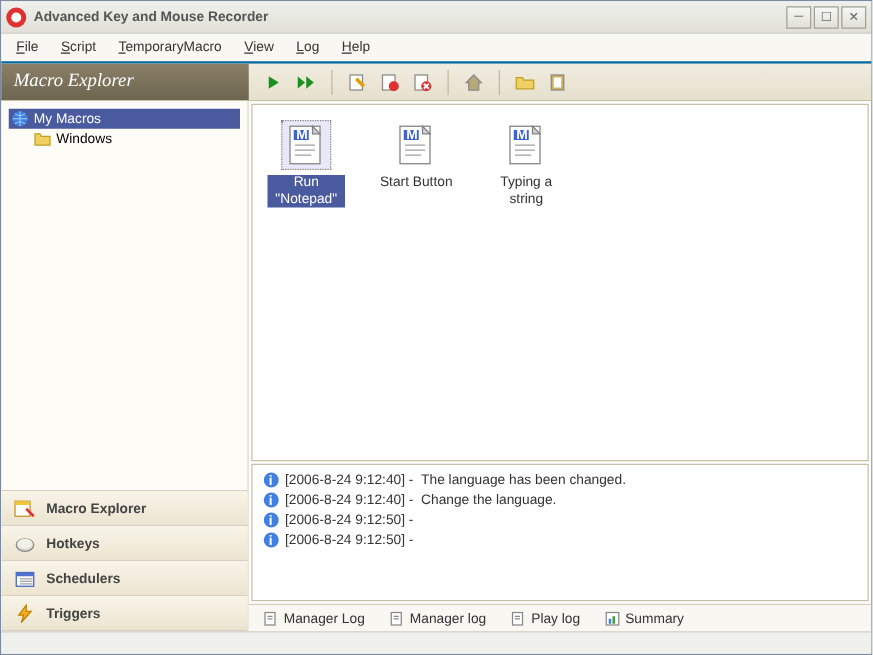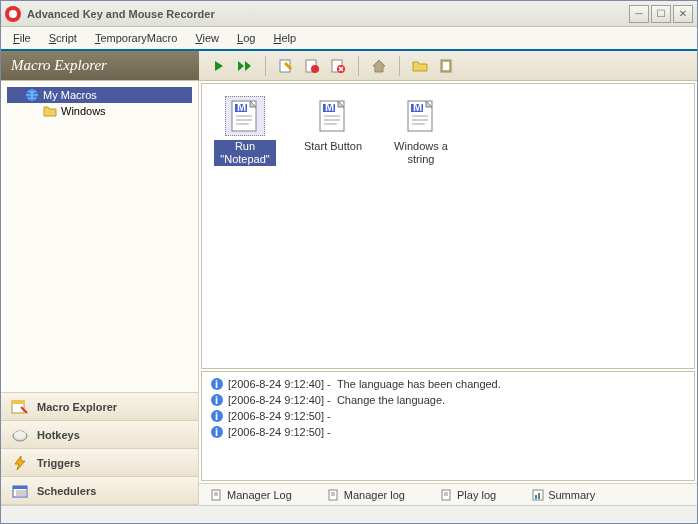--- a/index.html
+++ b/index.html
@@ -17,38 +17,38 @@
 .license { margin-left: auto; display: flex; align-items: center; color: #2255cc; cursor: pointer; }
 .license .key-icon { width: 14px; height: 14px; margin-right: 4px; }
 .maintoolbar { height: 30px; background: linear-gradient(to bottom, #f0ece0, #e6e0cc); display: flex; align-items: center; border-bottom: 1px solid #c8c0a8; }
 .explorer-header { width: 198px; height: 100%; background: linear-gradient(to bottom, #8a8068, #6e6550); color: #fff; font-size: 15px; font-family: Georgia, serif; font-style: italic; display: flex; align-items: center; padding-left: 10px; }
 .toolbar-icons { display: flex; align-items: center; padding-left: 10px; gap: 6px; }
 .tb-btn { width: 20px; height: 20px; display: flex; align-items: center; justify-content: center; cursor: pointer; }
 .tb-sep { width: 1px; height: 20px; background: #c0b8a0; margin: 0 4px; }
 .content { flex: 1; display: flex; overflow: hidden; }
 .sidebar { width: 198px; background: #fdfcf7; border-right: 1px solid #d8d0c0; display: flex; flex-direction: column; }
 .tree { flex: 1; padding: 6px; }
-.tree-node { display: flex; align-items: center; padding: 1px 18px; cursor: pointer; }
+.tree-node { display: flex; align-items: center; padding: 1px 2px; cursor: pointer; }
 .tree-node.selected { background: #4a5a9e; color: #fff; }
 .tree-node.child { margin-left: 18px; }
 .tree-icon { width: 14px; height: 14px; margin-right: 4px; }
 .nav-panel { border-top: 1px solid #d8d0c0; }
 .nav-item { height: 28px; display: flex; align-items: center; padding: 0 10px; background: linear-gradient(to bottom, #f8f4e8, #ece4d0); border-bottom: 1px solid #d8d0c0; cursor: pointer; font-weight: bold; color: #444; }
 .nav-item .nav-icon { width: 18px; height: 16px; margin-right: 8px; }
 .main { flex: 1; display: flex; flex-direction: column; background: #fff; }
 .macro-list { flex: 1; padding: 12px; display: flex; gap: 26px; align-items: flex-start; border: 1px solid #c8c0a8; margin: 2px; background: #fff; }
 .macro-item { width: 62px; text-align: center; cursor: pointer; }
 .macro-item.selected .macro-icon-wrap { border: 1px dotted #888; background: #e8e8f8; }
 .macro-icon-wrap { width: 40px; height: 40px; margin: 0 auto 4px; display: flex; align-items: center; justify-content: center; }
 .macro-label { color: #333; line-height: 1.2; }
 .macro-item.selected .macro-label { background: #4a5a9e; color: #fff; }
 .log-panel { height: 110px; border: 1px solid #c8c0a8; margin: 0 2px 2px; background: #fff; overflow: auto; padding: 4px 8px; }
 .log-line { display: flex; align-items: center; padding: 1px 0; color: #333; }
 .log-line .log-icon { width: 14px; height: 14px; margin-right: 4px; }
-.log-tabs { height: 22px; display: flex; padding: 0 6px; gap: 24px; background: #f8f7f2; border-top: 1px solid #d8d0c0; }
+.log-tabs { height: 22px; display: flex; padding: 0 6px; gap: 8px; background: #f8f7f2; border-top: 1px solid #d8d0c0; }
 .log-tab { display: flex; align-items: center; padding: 2px 6px; cursor: pointer; color: #333; }
 .log-tab .lt-icon { width: 12px; height: 12px; margin-right: 4px; }
 .statusbar { height: 18px; background: #f0f0ec; border-top: 1px solid #d0d0c8; }
 svg { display: block; }
 </style>
 </head>
 <body>
 
 <div class="window">
   <div class="titlebar">
@@ -152,33 +152,33 @@
         </div>
         <div class="nav-item">
           <svg class="nav-icon" viewBox="0 0 18 16">
               <ellipse cx="9" cy="9" rx="7" ry="5" fill="#d8d8d0" stroke="#888"></ellipse>
               <ellipse cx="9" cy="8" rx="6" ry="4" fill="#f0f0e8"></ellipse>
             </svg>
           <span>Hotkeys</span>
         </div>
         <div class="nav-item">
           <svg class="nav-icon" viewBox="0 0 18 16">
-              <path d="M10 1 L4 9 L8 9 L6 15 L14 6 L10 6 Z" fill="#f0b020" stroke="#c08000"></path>
-            </svg>
-          <span>Triggers</span>
-        </div>
-        <div class="nav-item">
-          <svg class="nav-icon" viewBox="0 0 18 16">
               <rect x="2" y="3" width="14" height="11" fill="#fff" stroke="#4060c0"></rect>
               <rect x="2" y="3" width="14" height="3" fill="#5070d0"></rect>
               <line x1="5" y1="8" x2="15" y2="8" stroke="#a0a0a0"></line>
               <line x1="5" y1="10" x2="15" y2="10" stroke="#a0a0a0"></line>
               <line x1="5" y1="12" x2="15" y2="12" stroke="#a0a0a0"></line>
             </svg>
           <span>Schedulers</span>
+        </div>
+        <div class="nav-item">
+          <svg class="nav-icon" viewBox="0 0 18 16">
+              <path d="M10 1 L4 9 L8 9 L6 15 L14 6 L10 6 Z" fill="#f0b020" stroke="#c08000"></path>
+            </svg>
+          <span>Triggers</span>
         </div>
       </div>
     </div>
 
     <div class="main">
       <div class="macro-list">
         <div class="macro-item selected">
           <div class="macro-icon-wrap">
             <svg width="32" height="36" viewBox="0 0 32 36">
                 <rect x="3" y="3" width="24" height="30" fill="#fff" stroke="#808080"></rect>
@@ -211,21 +211,21 @@
             <svg width="32" height="36" viewBox="0 0 32 36">
                 <rect x="3" y="3" width="24" height="30" fill="#fff" stroke="#808080"></rect>
                 <path d="M21 3 L27 9 L21 9 Z" fill="#d0d0d0" stroke="#808080"></path>
                 <rect x="6" y="6" width="12" height="8" fill="#4060d0"></rect>
                 <text x="8" y="13" fill="#fff" font-size="8" font-weight="bold">M</text>
                 <line x1="7" y1="18" x2="23" y2="18" stroke="#a0a0a0"></line>
                 <line x1="7" y1="22" x2="23" y2="22" stroke="#a0a0a0"></line>
                 <line x1="7" y1="26" x2="20" y2="26" stroke="#a0a0a0"></line>
               </svg>
           </div>
-          <div class="macro-label">Windows a string</div>
+          <div class="macro-label">Typing a string</div>
         </div>
       </div>
 
       <div class="log-panel">
         <div class="log-line">
           <svg class="log-icon" viewBox="0 0 14 14">
               <circle cx="7" cy="7" r="6" fill="#4080e0"></circle>
               <text x="5" y="11" fill="#fff" font-size="10" font-weight="bold">i</text>
             </svg>
           <span>[2006-8-24 9:12:40] -</span>&nbsp;&nbsp;

